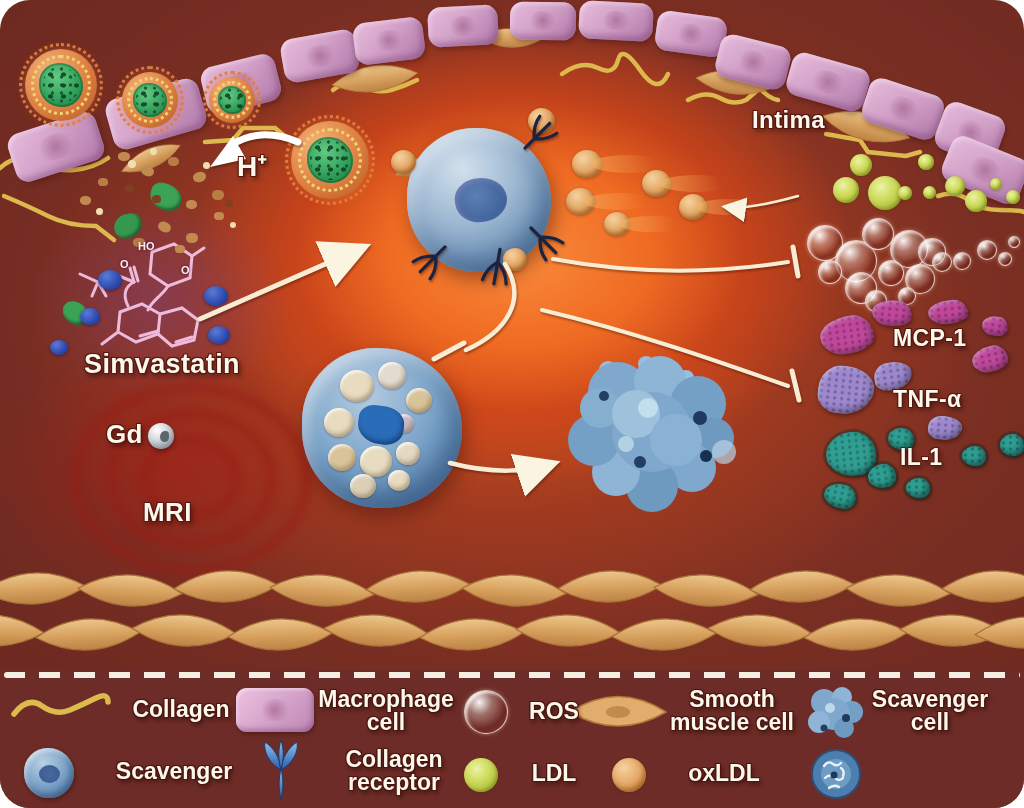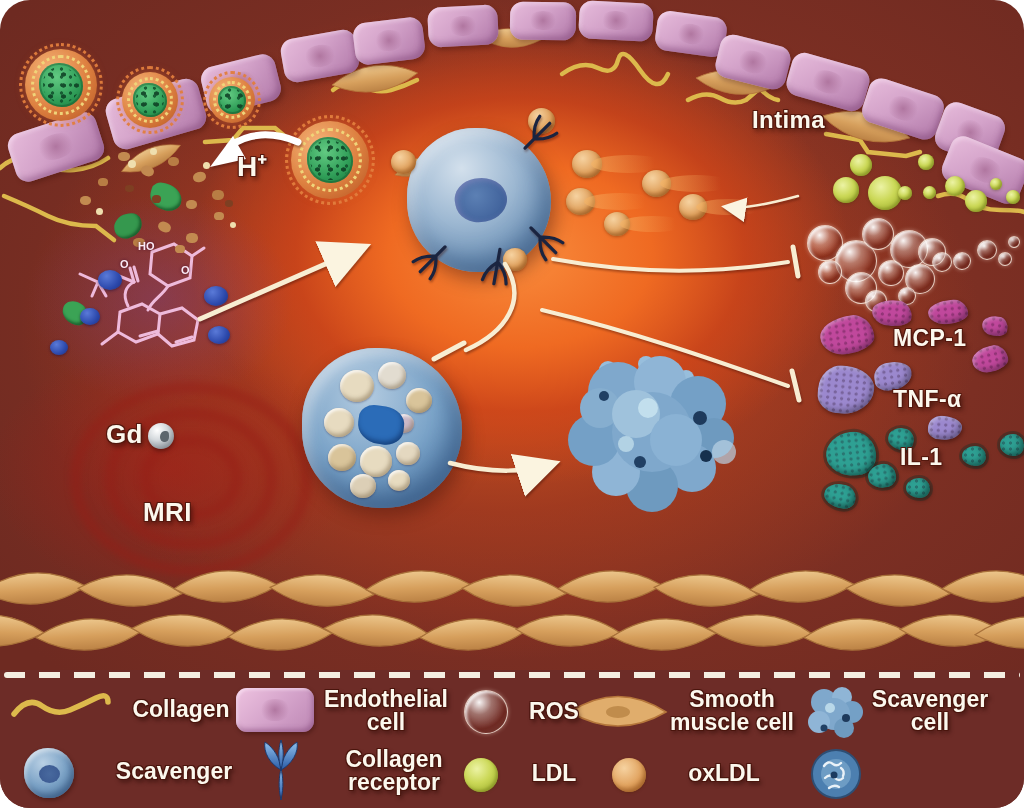--- a/index.html
+++ b/index.html
@@ -347,20 +347,21 @@
     <g>
       <use href="#recept" transform="translate(433,259) rotate(225)"></use>
       <use href="#recept" transform="translate(543,240) rotate(135)"></use>
       <use href="#recept" transform="translate(537,136) rotate(45)"></use>
       <use href="#recept" transform="translate(497,266) rotate(190)"></use>
     </g>
   </svg>
 
   <div class="scene-label" style="left:752px;top:108px;font-size:24px;">Intima</div>
   <div class="scene-label" style="left:237px;top:153px;font-size:28px;">H⁺</div>
+  <div class="scene-label" style="left:84px;top:351px;font-size:27px;">Simvastatin</div>
   <div class="scene-label" style="left:106px;top:421px;font-size:26px;">Gd</div>
   <div class="scene-label" style="left:135px;top:499px;font-size:26px;padding-left:8px;">MRI</div>
   <div class="scene-label" style="left:893px;top:327px;font-size:23px;">MCP-1</div>
   <div class="scene-label" style="left:893px;top:388px;font-size:23px;">TNF-α</div>
   <div class="scene-label" style="left:900px;top:446px;font-size:23px;">IL-1</div>
   <div class="mol-atom" style="left:138px;top:240px;">HO</div>
   <div class="mol-atom" style="left:181px;top:264px;">O</div>
   <div class="mol-atom" style="left:120px;top:258px;">O</div>
 
   <div class="legend">
@@ -409,21 +410,21 @@
       <g stroke="#eaf2f8" stroke-width="2.4" fill="none" stroke-linecap="round">
         <path d="M14,18 q4,-6 9,-2 q4,3 8,-1"></path>
         <path d="M15,30 q5,-5 10,0 q4,4 8,0"></path>
         <path d="M19,40 q5,-4 10,-1"></path>
         <path d="M31,20 q4,3 2,8"></path>
       </g>
       <circle cx="24" cy="27" r="3.5" fill="#1c3a5e"></circle>
     </svg>
 
     <div class="leg-label" style="left:116px;top:28px;width:130px;">Collagen</div>
-    <div class="leg-label" style="left:316px;top:18px;width:140px;">Endothelial cell</div>
+    <div class="leg-label" style="left:316px;top:18px;width:140px;">Macrophage cell</div>
     <div class="leg-label" style="left:512px;top:30px;width:84px;">ROS</div>
     <div class="leg-label" style="left:652px;top:18px;width:160px;">Smooth muscle cell</div>
     <div class="leg-label" style="left:870px;top:18px;width:120px;">Scavenger cell</div>
     <div class="leg-label" style="left:84px;top:90px;width:180px;">Scavenger</div>
     <div class="leg-label" style="left:314px;top:78px;width:160px;">Collagen receptor</div>
     <div class="leg-label" style="left:512px;top:92px;width:84px;">LDL</div>
     <div class="leg-label" style="left:664px;top:92px;width:120px;">oxLDL</div>
   </div>
 
 </div>

